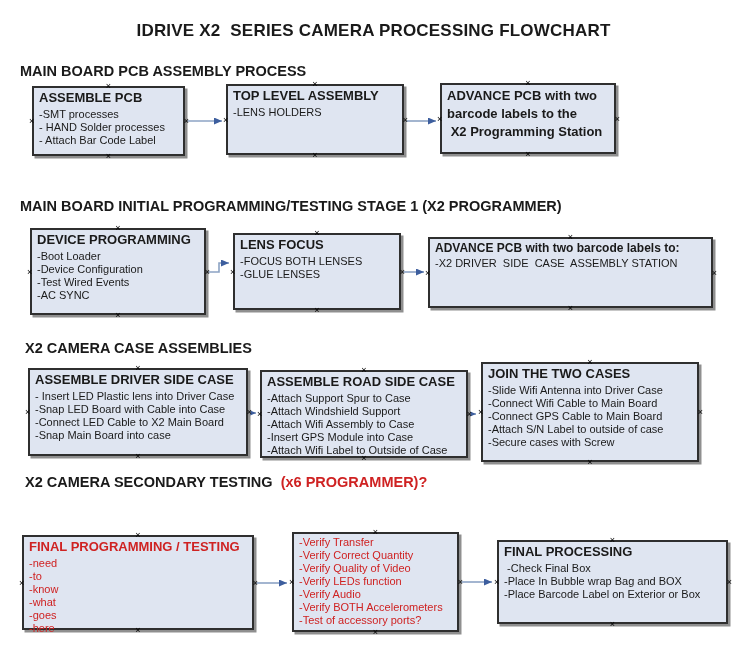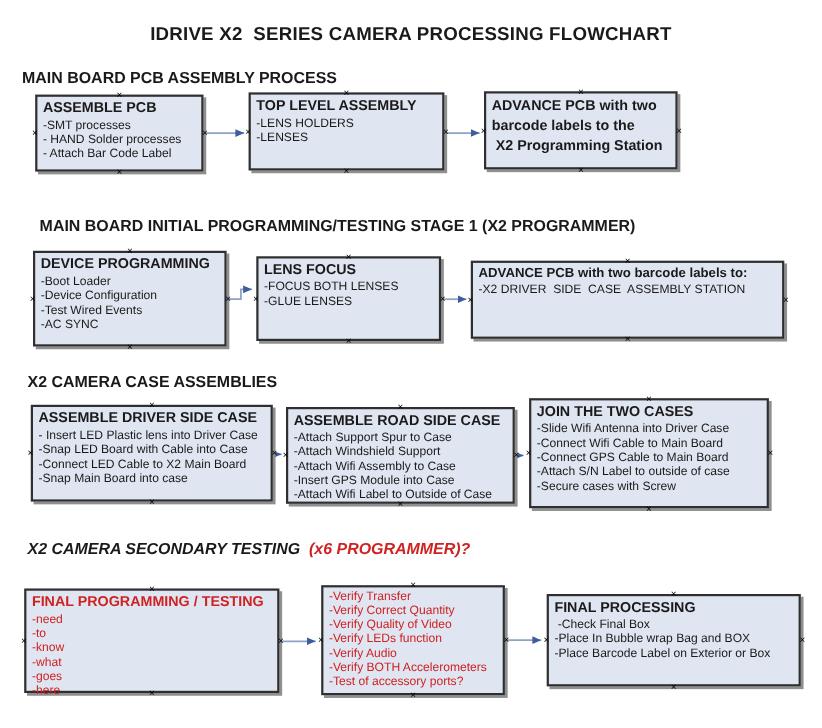--- a/index.html
+++ b/index.html
@@ -14,23 +14,23 @@
   .doc-title{
     position:absolute;top:21px;left:0;width:747px;
     text-align:center;font-size:17px;font-weight:bold;
     white-space:pre-wrap;letter-spacing:.2px;
   }
   .sec-header{
     position:absolute;font-size:14.5px;font-weight:bold;white-space:pre;
   }
   .sec-header .red-part{color:var(--red-text,#cf2222);}
   .h1{left:20px;top:63px;}
-  .h2{left:36px;top:198px;text-align:right;}
+  .h2{left:20px;top:198px;text-align:right;}
   .h3{left:25px;top:340px;}
-  .h4{left:25px;top:492px;font-style:italic;}
+  .h4{left:25px;top:474px;}
 
   .flowbox{
     position:absolute;
     background:var(--box-fill,#dfe5f1);
     border:2px solid var(--box-border,#2f2f2f);
     box-shadow:2.5px 2.5px 0 var(--shadow,#8f8f8f);
     padding:2px 4px 0 5px;
     box-sizing:border-box;
     overflow:visible;
   }
@@ -104,21 +104,20 @@
       </div>
   <span class="handle handle-top">×</span>
       <span class="handle handle-bottom">×</span>
       <span class="handle handle-left">×</span>
       <span class="handle handle-right">×</span>
     </div>
   <div class="flowbox s1b">
     <div class="bh">TOP LEVEL ASSEMBLY</div>
     <div class="bi">
         <div class="item">-LENS HOLDERS</div>
-        <div class="item">-LENSES</div>
       </div>
   <span class="handle handle-top">×</span>
       <span class="handle handle-bottom">×</span>
       <span class="handle handle-left">×</span>
       <span class="handle handle-right">×</span>
     </div>
   <div class="flowbox s1c">
     <div class="bh tall">ADVANCE PCB with two
 barcode labels to the
  X2 Programming Station</div>

